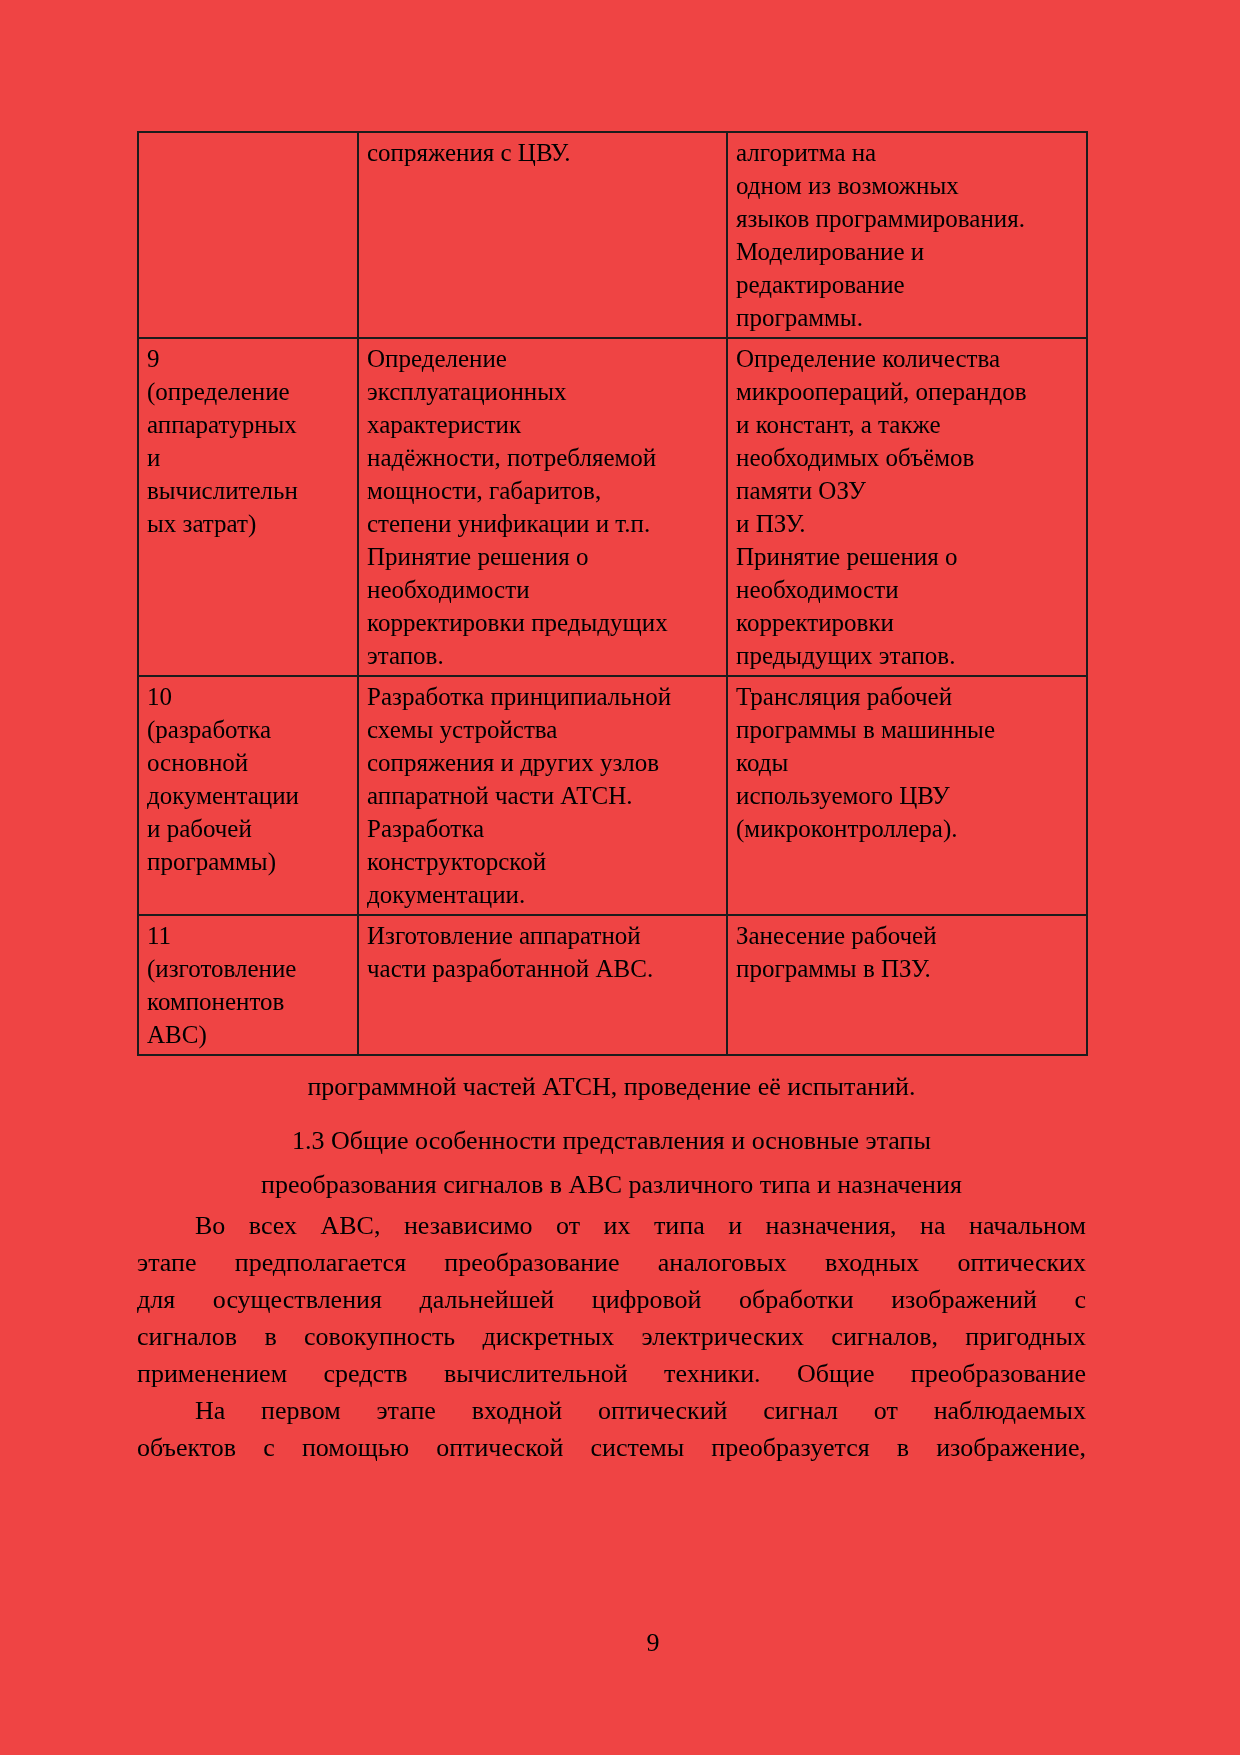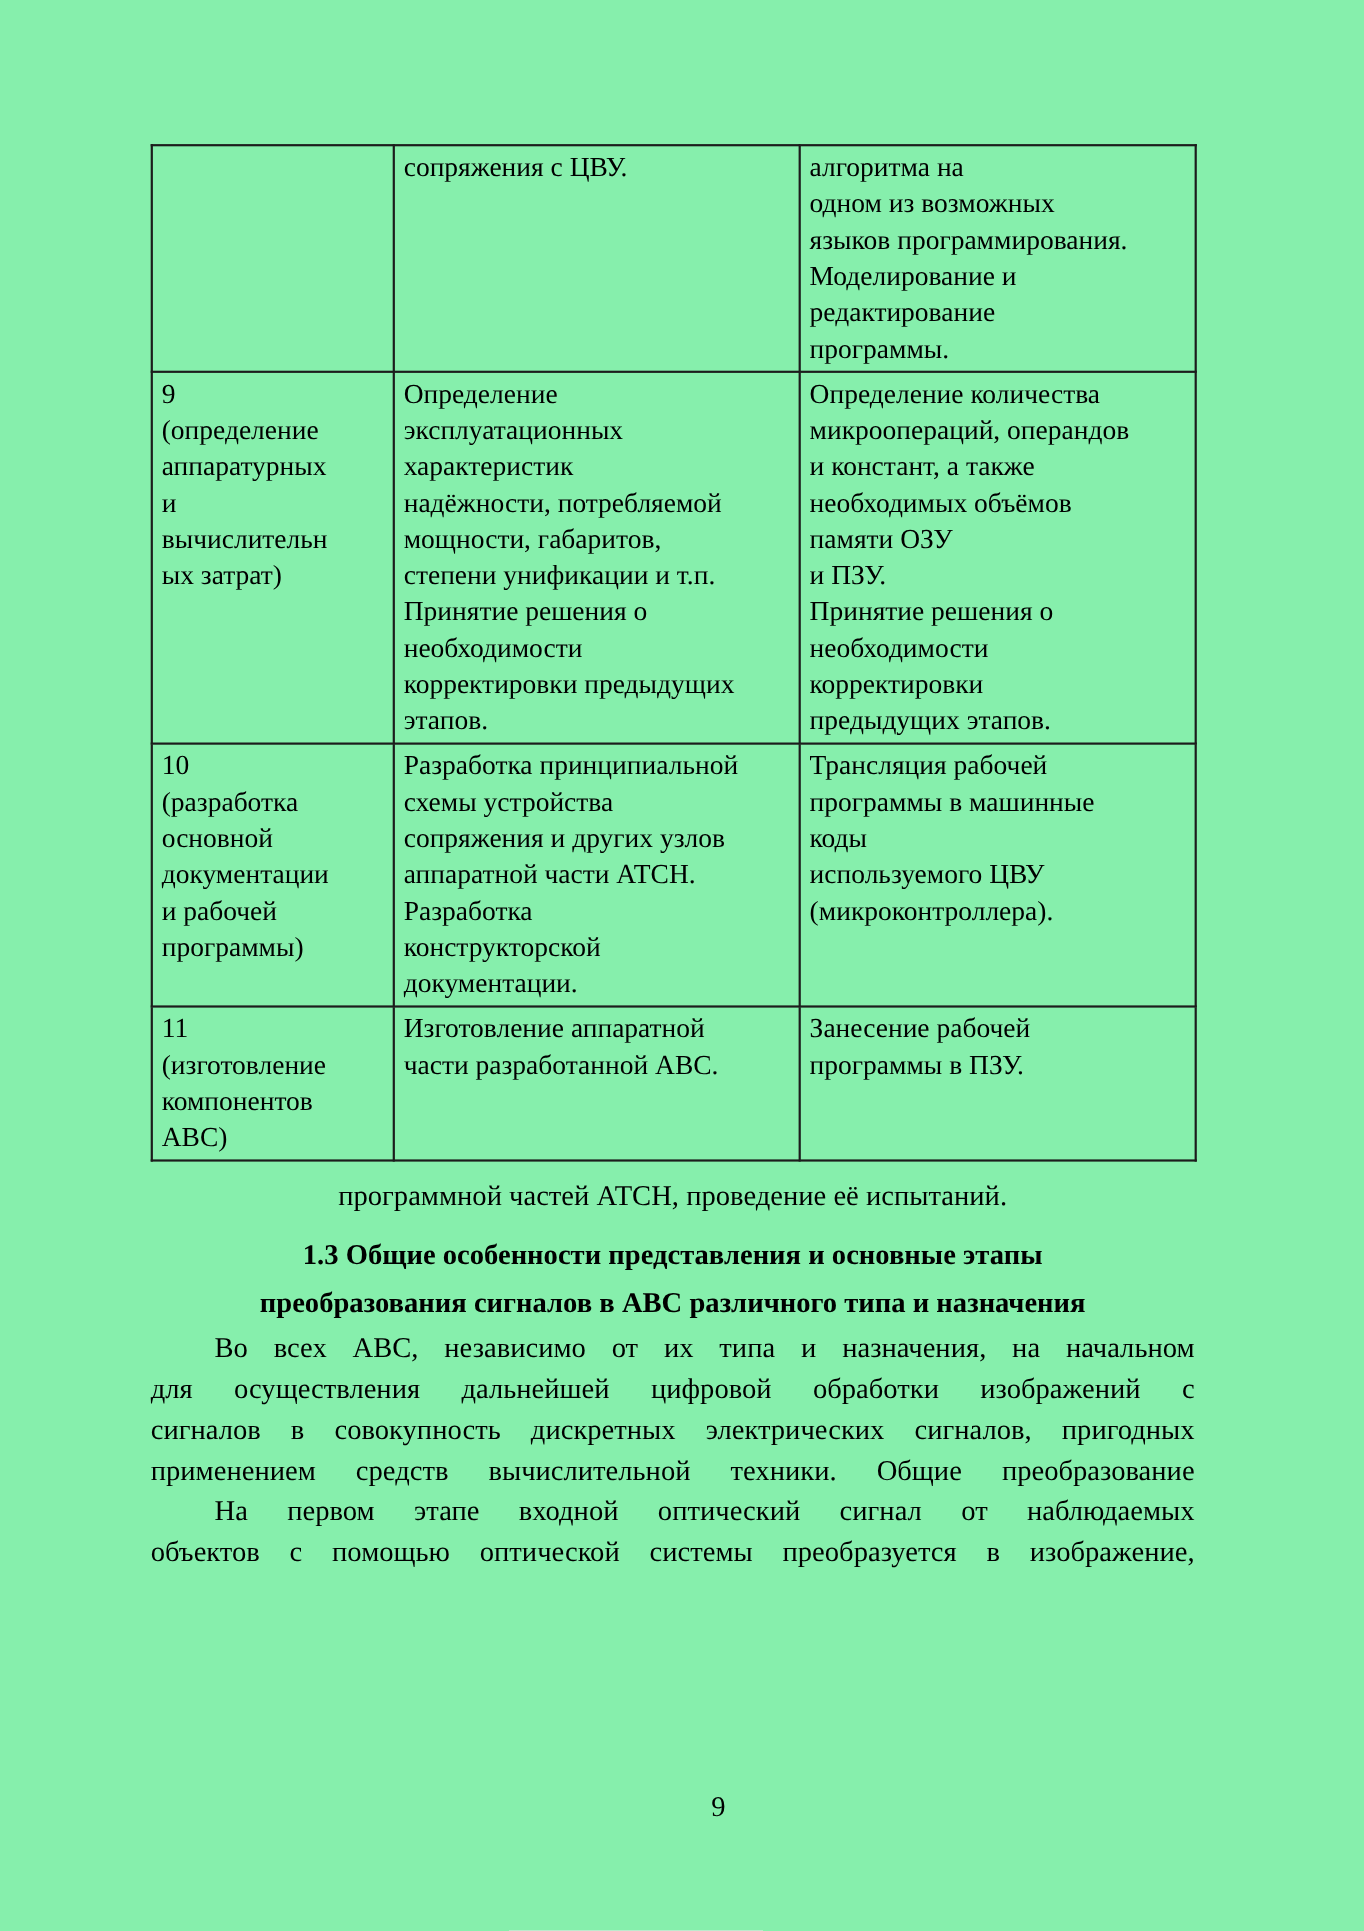--- a/index.html
+++ b/index.html
@@ -1,19 +1,19 @@
 <!DOCTYPE html>
 <html><head>
 <meta charset="utf-8">
 <style>
   html,body{margin:0;padding:0;background:#e8e8e8;}
   .page{
     position:relative;
     width:1240px;height:1755px;
-    background:#86efac;
+    background:#ef4444;
     font-family:"Liberation Serif", serif;
     color:#000;
     overflow:hidden;
   }
   .content{
     position:absolute;
     left:137px;top:131px;
     width:949px;
   }
   table.stages{
@@ -37,21 +37,21 @@
   }
   .line{text-align:center;}
   .jline{
     text-align:justify;
     -moz-text-align-last:justify;
     text-align-last:justify;
   }
   .indent{text-indent:58px;}
   .heading{
     margin-top:14px;
-    font-weight:bold;
+    font-weight:normal;
     font-size:26px;
     line-height:44px;
     text-align:center;
   }
   .pagenum{
     position:absolute;
     left:598px;top:1628px;
     width:110px;
     text-align:center;
     font-size:26px;
@@ -148,20 +148,21 @@
     </div>
 
     <div class="heading">
       <div>1.3 Общие особенности представления и основные этапы</div>
       <div>преобразования сигналов в АВС различного типа и назначения</div>
     </div>
 
     <div class="bodytext" style="margin-top:0;">
       <div>
         <div class="jline indent">Во всех АВС, независимо от их типа и назначения, на начальном</div>
+        <div class="jline">этапе предполагается преобразование аналоговых входных оптических</div>
         <div class="jline">для осуществления дальнейшей цифровой обработки изображений с</div>
         <div class="jline">сигналов в совокупность дискретных электрических сигналов, пригодных</div>
         <div class="jline">применением средств вычислительной техники. Общие преобразование</div>
       </div>
       <div>
         <div class="jline indent">На первом этапе входной оптический сигнал от наблюдаемых</div>
         <div class="jline">объектов с помощью оптической системы преобразуется в изображение,</div>
       </div>
     </div>
 

